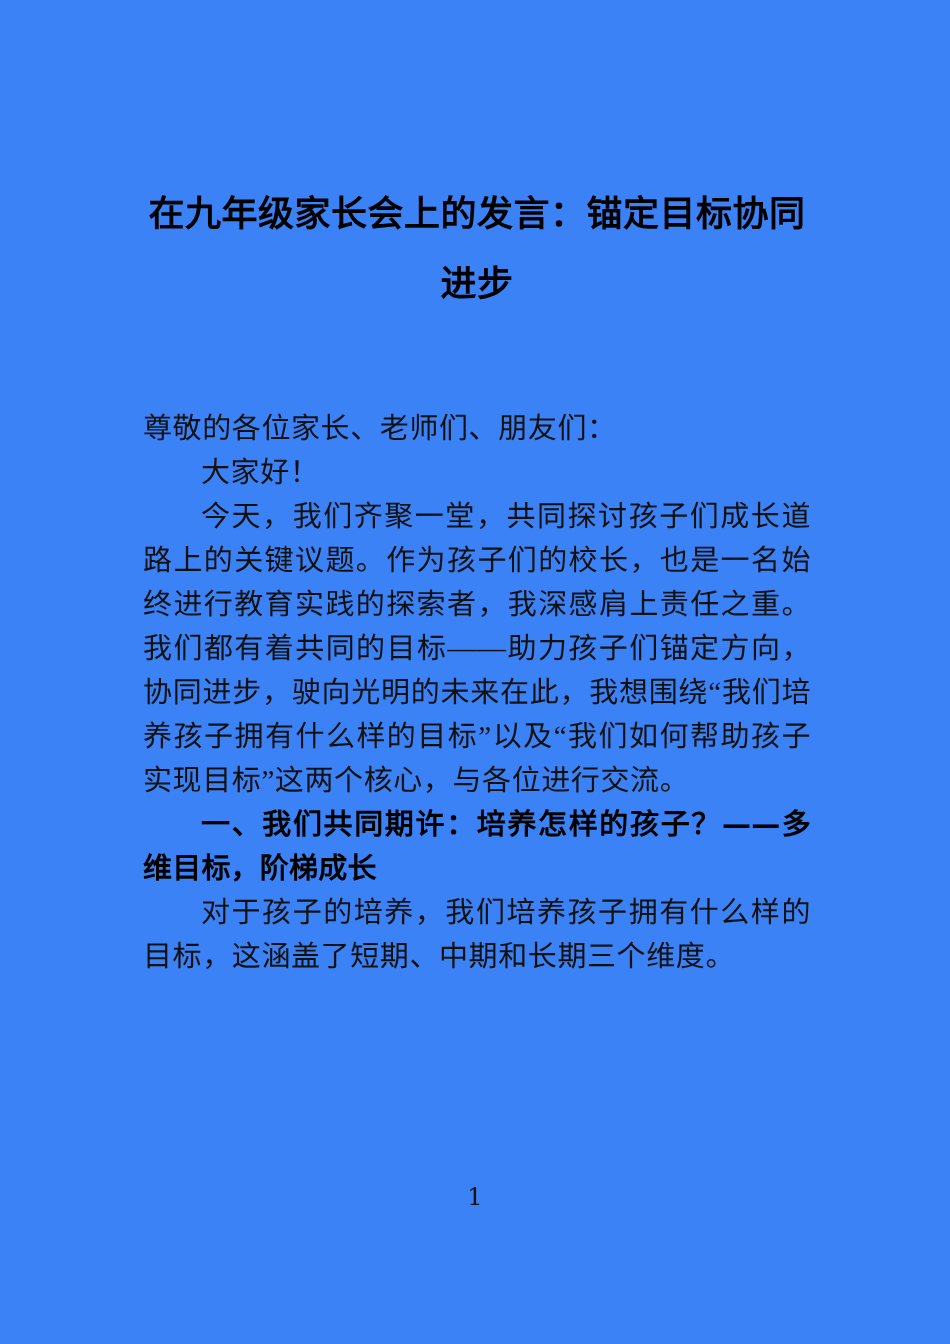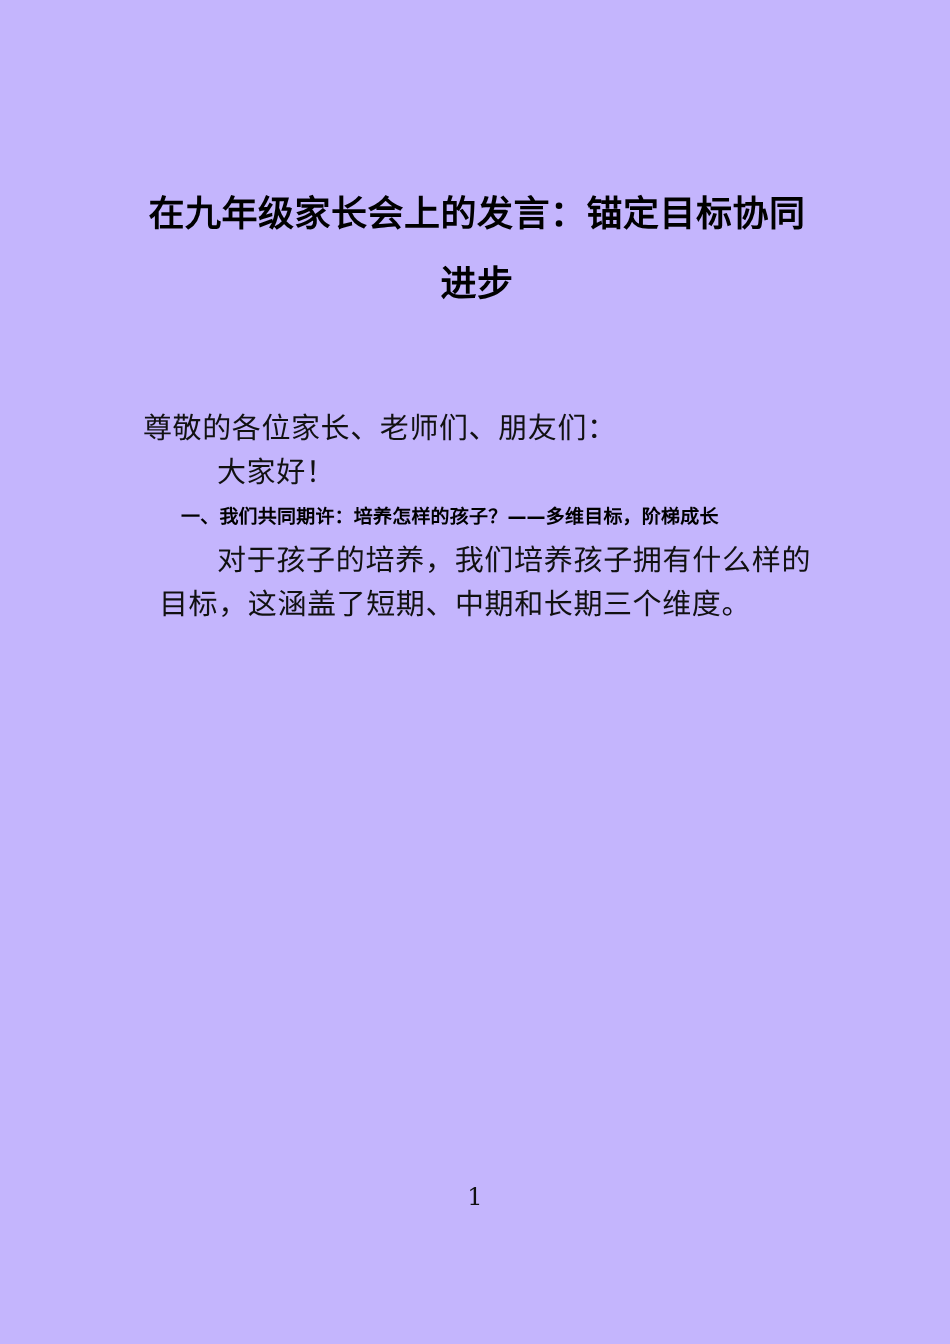--- a/index.html
+++ b/index.html
@@ -6,21 +6,21 @@
   html, body {
     margin: 0;
     padding: 0;
     background: #ffffff;
   }
 
   .page {
     position: relative;
     width: 950px;
     height: 1344px;
-    background: #c4b5fd;
+    background: #3b82f6;
     margin: 0 auto;
     overflow: hidden;
     box-sizing: border-box;
     padding-left: 17px;
   }
 
   
   .doc-body {
     position: absolute;
     left: 143px;
@@ -55,28 +55,27 @@
     word-break: break-all;
     letter-spacing: 0.6px;
   }
 
   .para.salutation {
     text-indent: 0;
   }
 
   .para.indent {
     text-indent: 2em;
-    margin-left: 16px;
   }
 
   
   .section-heading {
     font-family: "DejaVu Sans", "Liberation Sans", sans-serif;
     font-weight: 700;
-    font-size: 19px;
+    font-size: 29px;
     line-height: 44px;
     color: #000000;
     margin: 0;
     text-indent: 2em;
     text-align: justify;
     text-justify: inter-ideograph;
     word-break: break-all;
     letter-spacing: 0.2px;
   }
 
@@ -106,20 +105,21 @@
   <div class="doc-body">
 
     <h1 class="doc-title">在九年级家长会上的发言：锚定目标协同进步</h1>
 
     <div class="body-start">
 
       <p class="para salutation">尊敬的各位家长、老师们、朋友们：</p>
 
       <p class="para indent">大家好！</p>
 
+      <p class="para indent">今天，我们齐聚一堂，共同探讨孩子们成长道路上的关键议题。作为孩子们的校长，也是一名始终进行教育实践的探索者，我深感肩上责任之重。我们都有着共同的目标——助力孩子们锚定方向，协同进步，驶向光明的未来在此，我想围绕“我们培养孩子拥有什么样的目标”以及“我们如何帮助孩子实现目标”这两个核心，与各位进行交流。</p>
 
       <p class="section-heading">一、我们共同期许：培养怎样的孩子？——多维目标，阶梯成长</p>
 
       <p class="para indent">对于孩子的培养，我们培养孩子拥有什么样的目标，这涵盖了短期、中期和长期三个维度。</p>
 
 
     </div>
   </div>
 
   <div class="page-number">1</div>

